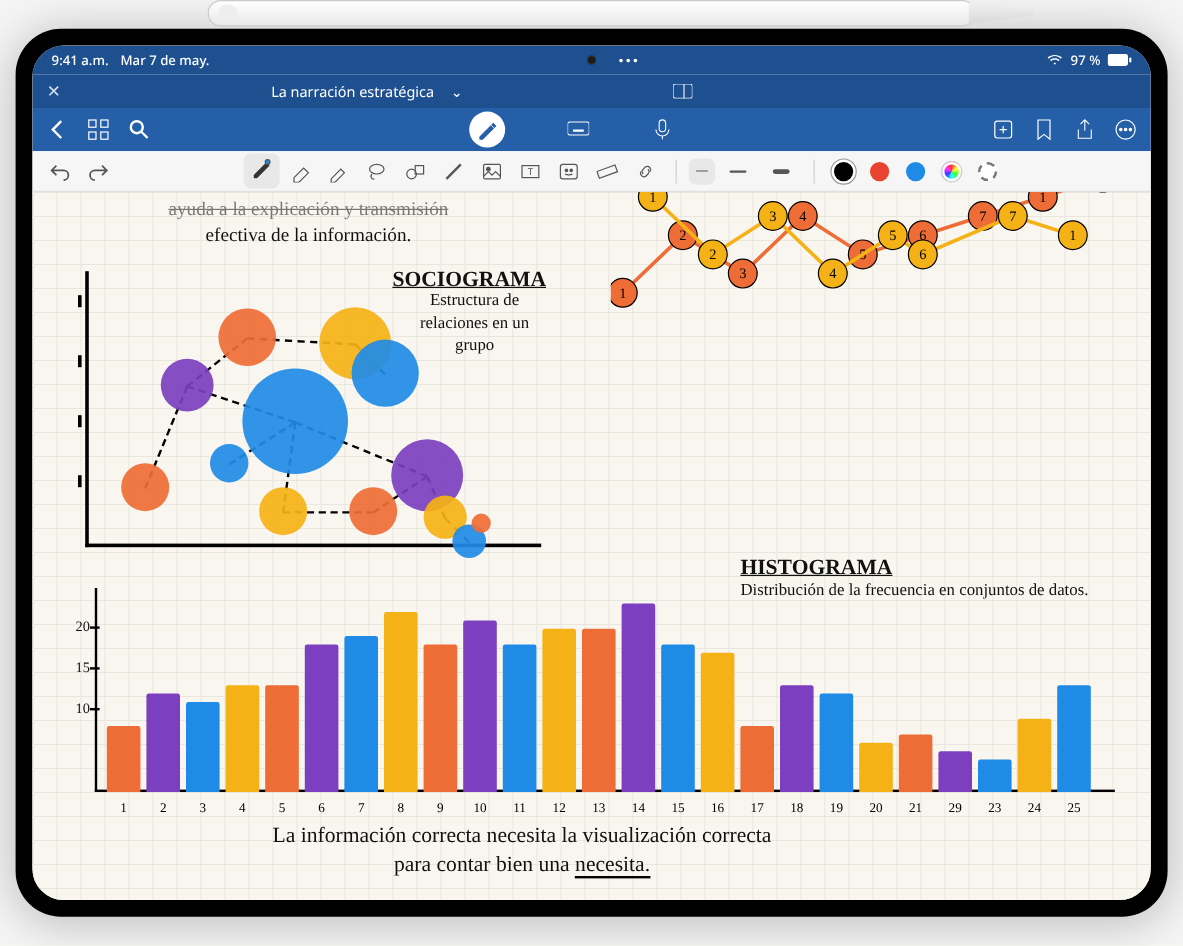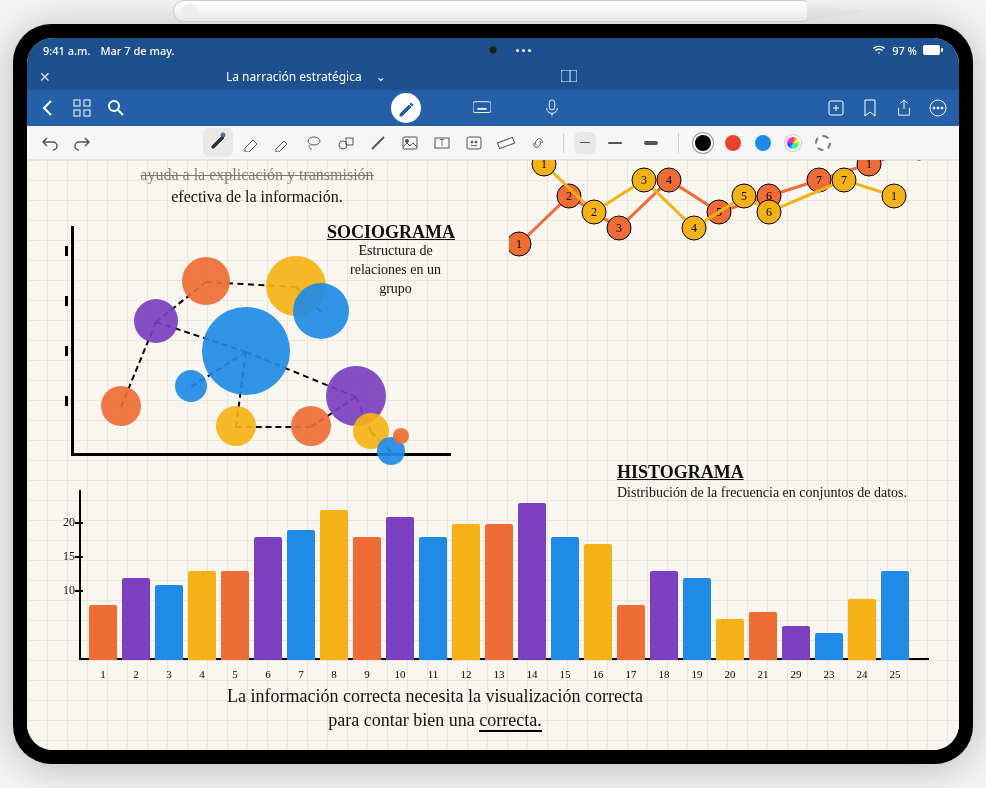--- a/index.html
+++ b/index.html
@@ -332,21 +332,21 @@
 
       <div class="hand txt t-socio-title">SOCIOGRAMA</div>
       <div class="hand txt t-socio-sub">Estructura de relaciones en un grupo</div>
 
 
       <div class="hand txt t-histo-title">HISTOGRAMA</div>
       <div class="hand txt t-histo-sub">Distribución de la frecuencia en conjuntos de datos.</div>
 
       <div class="hand txt t-bottom">
         <span>La información correcta necesita la visualización correcta</span><br>
-        <span>para contar bien una </span><span class="underline-word">correcta.</span>
+        <span>para contar bien una </span><span class="underline-word">necesita.</span>
       </div>
 
       <div class="socio">
         <div class="axis-v"></div>
           <div class="axis-h"></div>
         <div class="tick" style="top:20px"></div>
           <div class="tick" style="top:70px"></div>
         <div class="tick" style="top:120px"></div>
           <div class="tick" style="top:170px"></div>
       <div class="dash" style="left: 60px; top: 180px; width: 91.9239px; transform: rotate(-67.6199deg);"></div>

